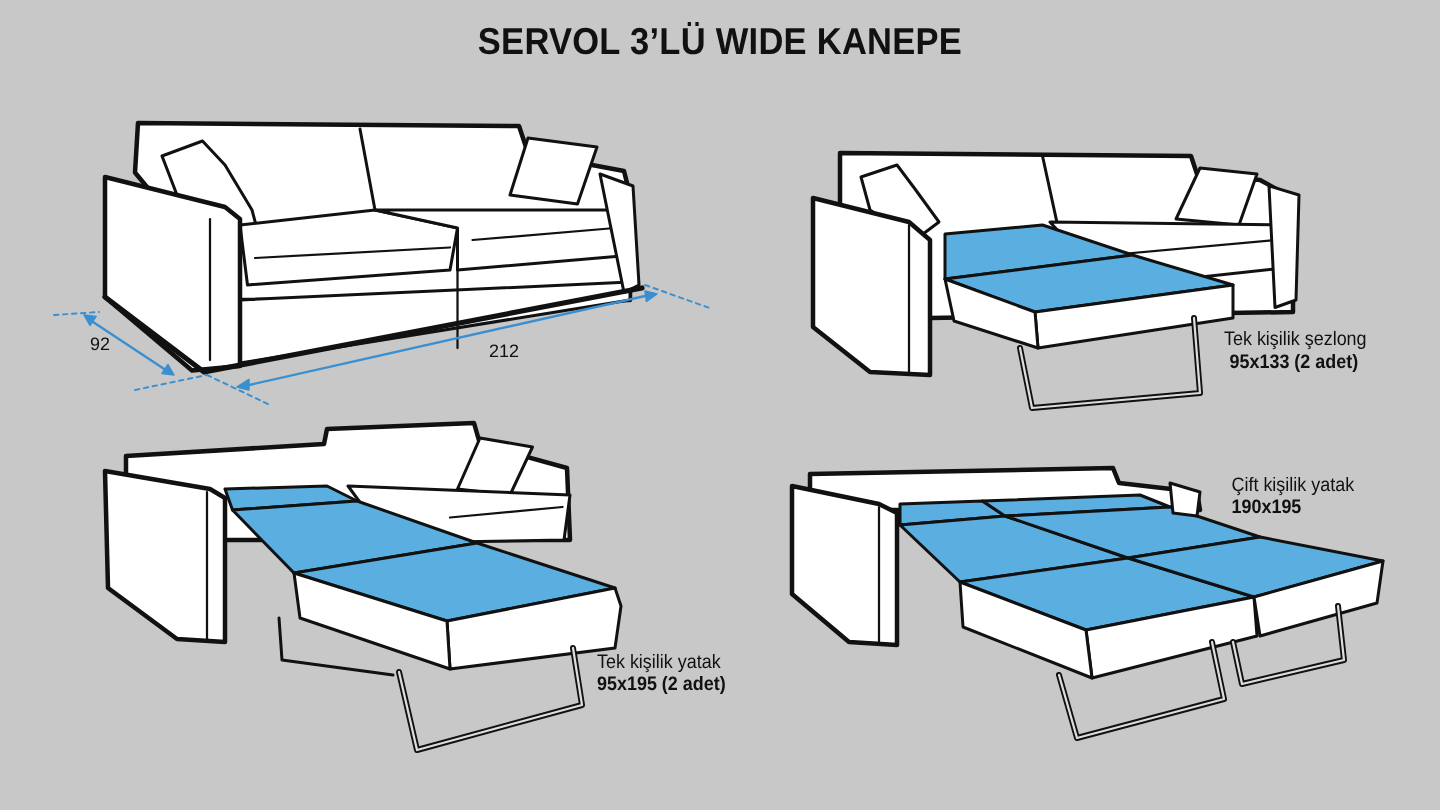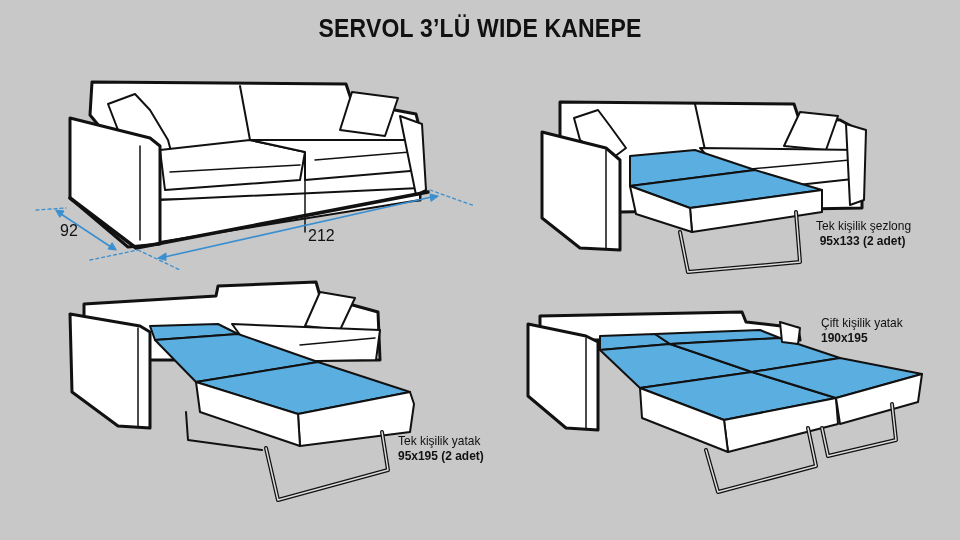--- a/index.html
+++ b/index.html
@@ -15,21 +15,21 @@
       color: #111; letter-spacing: 0.2px;
       transform: scaleX(0.92);
     }
     svg.art { position: absolute; left: 0; top: 0; }
     .label {
       position: absolute; color: #111; font-size: 13px; line-height: 15px;
       transform: scaleX(0.92); transform-origin: left top;
     }
     .label .l1 { display: block; }
     .label .l2 { display: block; font-weight: bold; }
-    .dim { position: absolute; font-size: 16px; color: #111; }
+    .dim { position: absolute; font-size: 12px; color: #111; }
   </style>
 </head>
 <body>
 
 <div class="title">SERVOL 3’LÜ WIDE KANEPE</div>
 
 <svg class="art" width="960" height="540" viewBox="0 0 960 540" stroke="#111" stroke-linejoin="round" stroke-linecap="round">
 
   <g>
 
@@ -130,21 +130,21 @@
     <path d="M822,428 L828,456 L896,440 L892,404" fill="none" stroke-width="4"></path>
     <path d="M822,428 L828,456 L896,440 L892,404" fill="none" stroke="#ddd" stroke-width="1.5"></path>
 
     <path d="M528,324 L586,336 L598,342 L598,430 L566,428 L528,396 Z" fill="#fff" stroke-width="3"></path>
     <path d="M586,338 L586,428" fill="none" stroke-width="1.5"></path>
     <path d="M780,322 L800,328 L798,344 L782,342 Z" fill="#fff" stroke-width="2"></path>
   </g>
 </svg>
 
 <div class="dim" style="left:60px; top:222px;">92</div>
-<div class="dim" style="left:308px; top:227px;text-align:right;">212</div>
+<div class="dim" style="left:326px; top:227px;text-align:right;">212</div>
 
 <div class="label" style="left:816px; top:218px;">
   <span class="l1">Tek kişilik şezlong</span>
   <span class="l2" style="margin-left:4px;">95x133  (2 adet)</span>
 </div>
 
 <div class="label" style="left:398px; top:433px;">
   <span class="l1">Tek kişilik yatak</span>
   <span class="l2">95x195 (2 adet)</span>
 </div>

